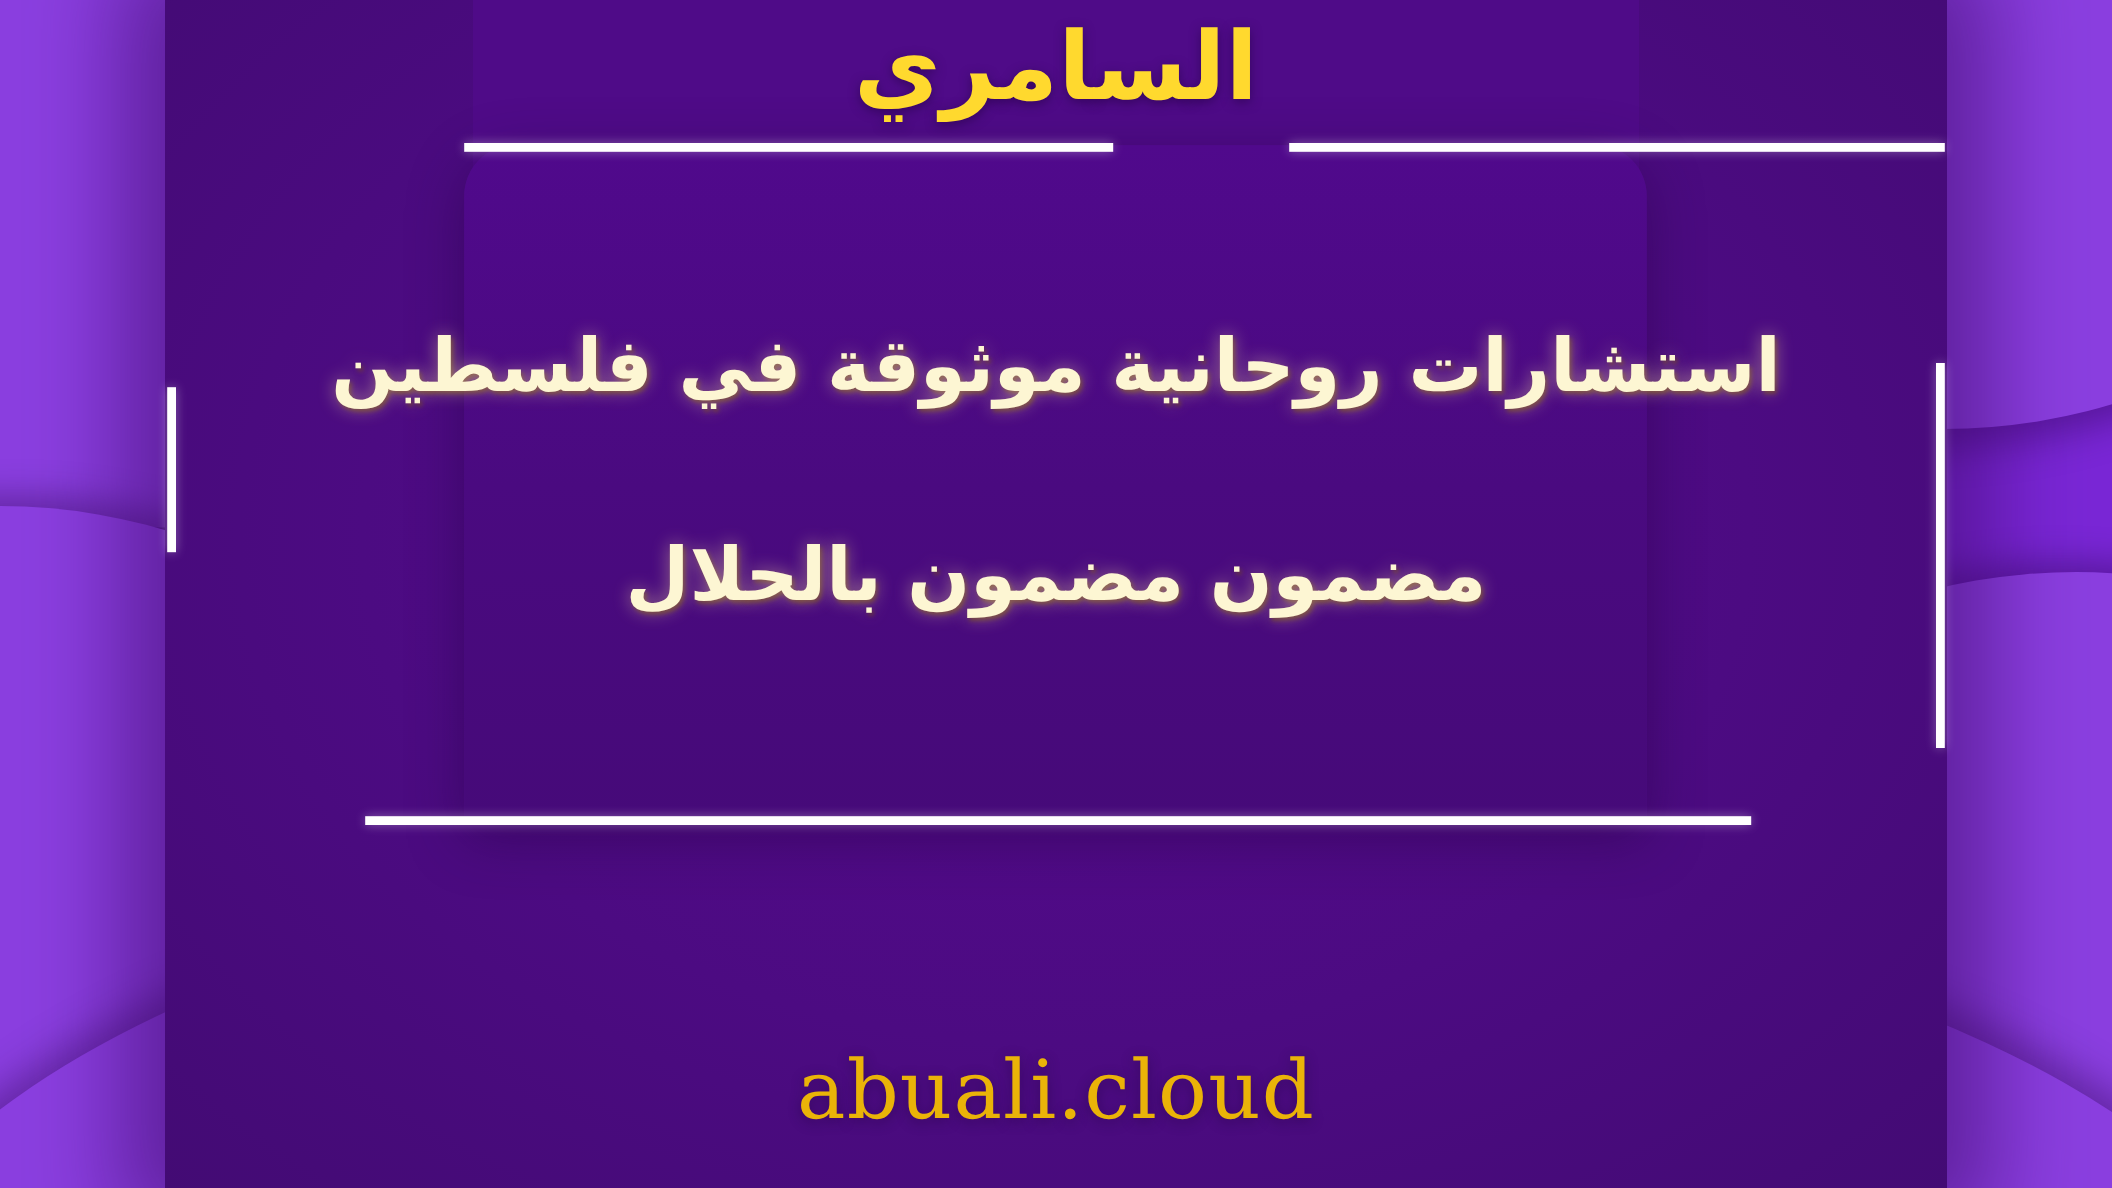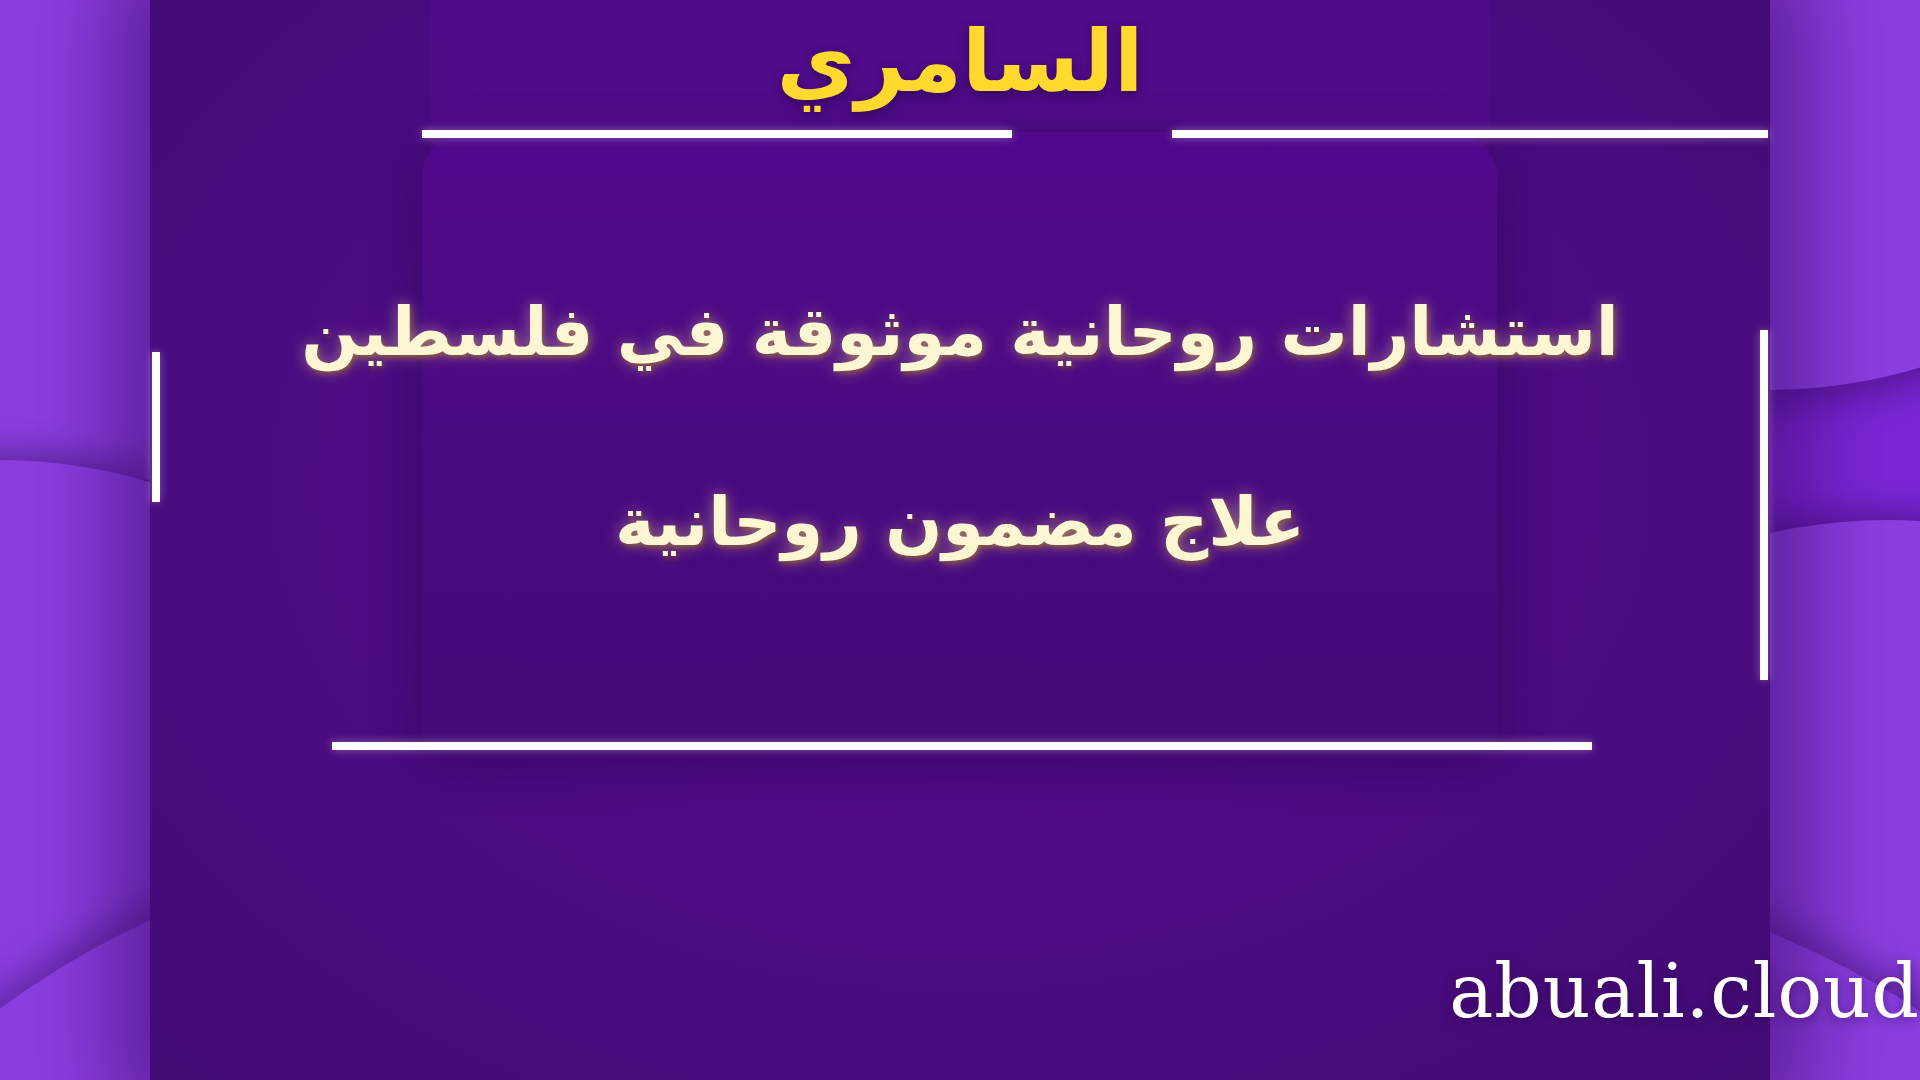--- a/index.html
+++ b/index.html
@@ -220,22 +220,22 @@
     text-shadow: 0 0 16px rgba(255,238,160,0.45),
                  2px 3px 4px rgba(120,80,0,0.55);
     direction: rtl;
   }
 
   .site-url {
     position: absolute;
     left: 0;
     right: 0;
     top: 948px;
-    text-align: right;
-    color: #ffffff;
+    text-align: center;
+    color: #eab308;
     font-family: "DejaVu Serif", serif;
     font-size: 74px;
     font-weight: 400;
     letter-spacing: 1px;
     text-shadow: 0 3px 12px rgba(30,0,55,0.45);
   }
 </style>
 </head>
 <body>
 
@@ -268,18 +268,18 @@
     <div class="frame-line frame-top-r"></div>
     <div class="frame-line frame-bot"></div>
     <div class="frame-line frame-left"></div>
     <div class="frame-line frame-right"></div>
   </div>
 
   <div class="brand-title">السامري</div>
 
   <div class="headline-wrap">
     <div class="headline-1">استشارات روحانية موثوقة في فلسطين</div>
-    <div class="headline-2">علاج مضمون روحانية</div>
+    <div class="headline-2">مضمون مضمون بالحلال</div>
   </div>
 
   <div class="site-url">abuali.cloud</div>
 
 </div>
 
 </body></html>

